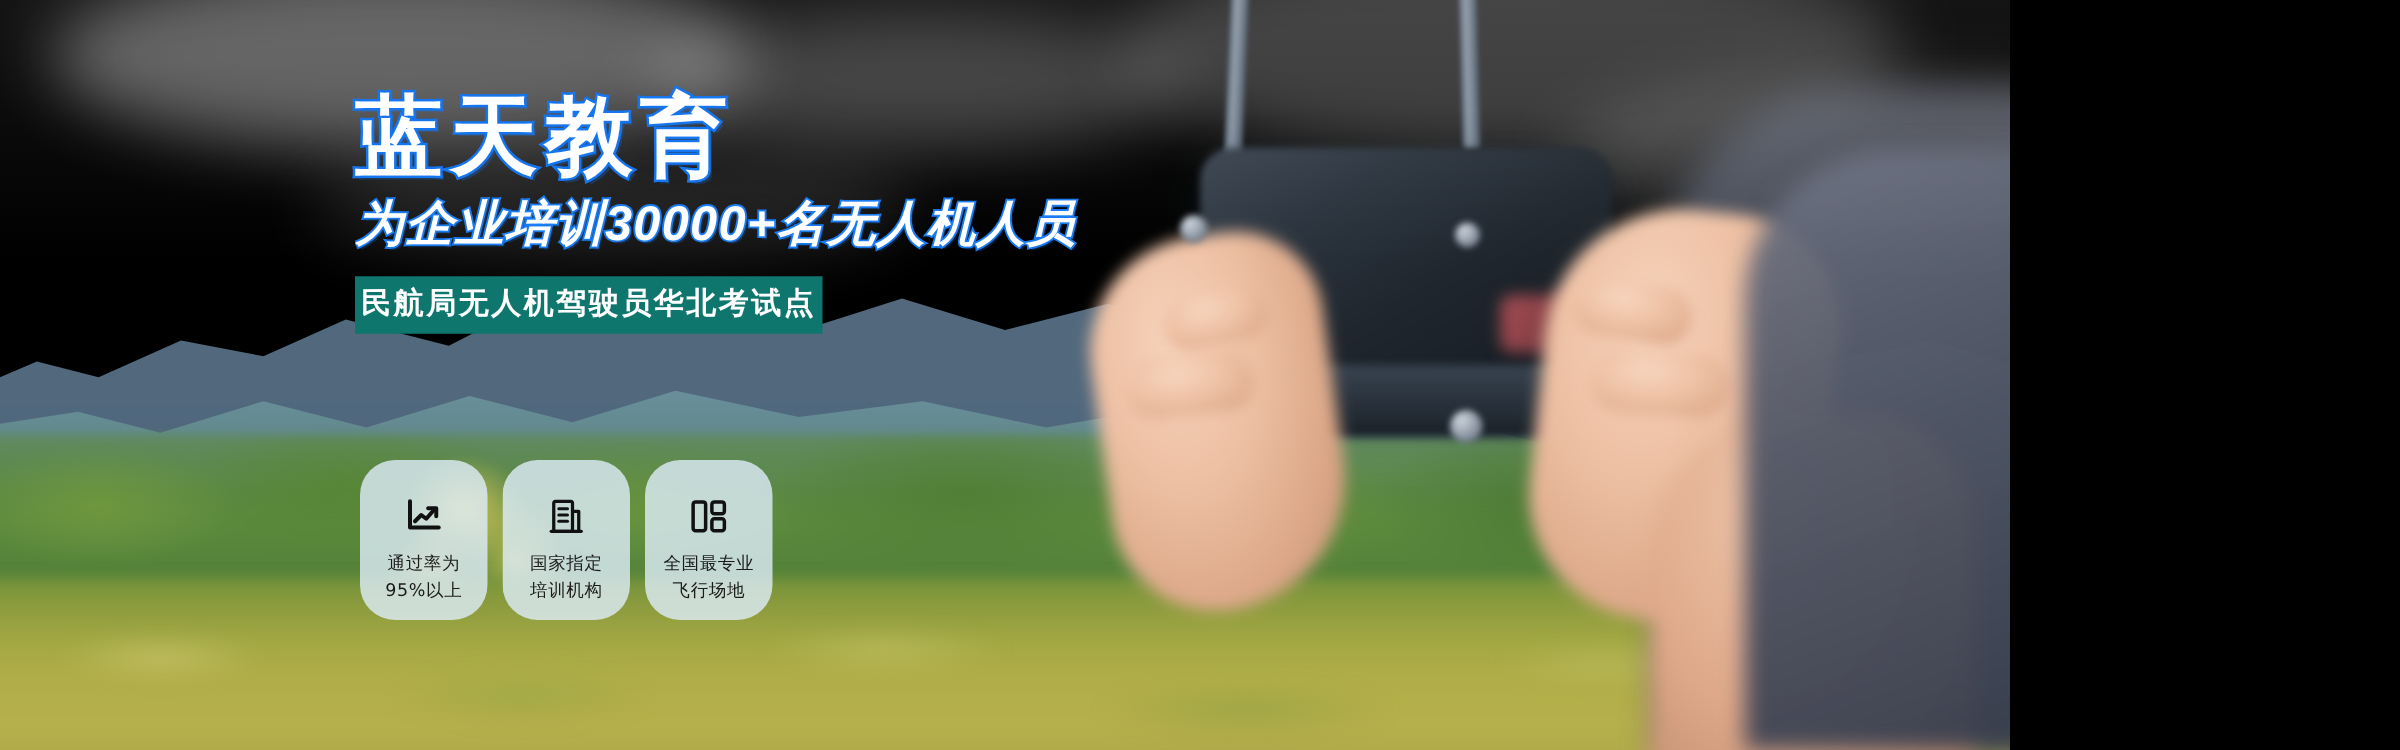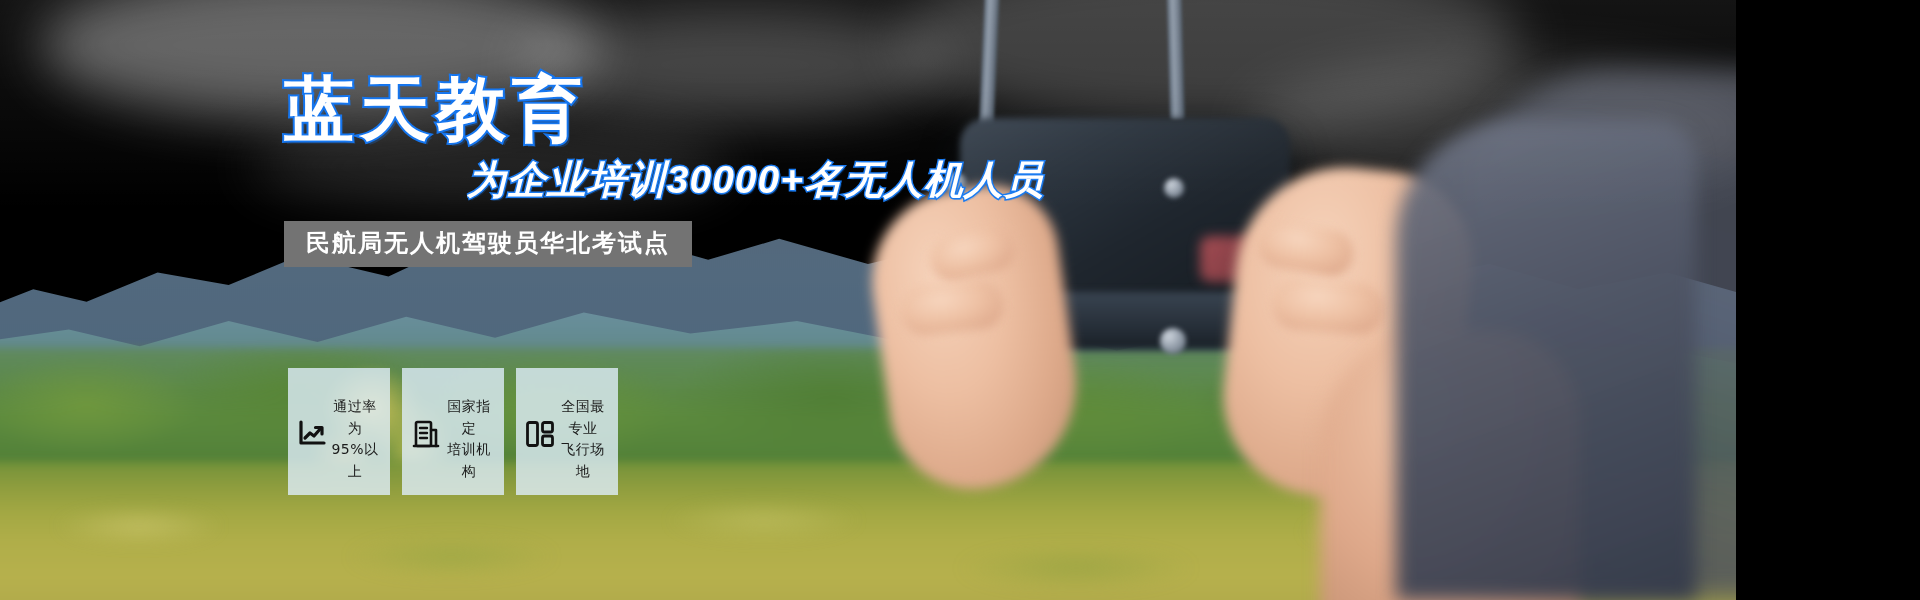--- a/index.html
+++ b/index.html
@@ -8,21 +8,21 @@
     width: 1920px;
     height: 600px;
     overflow: hidden;
     background: #000;
     font-family: "Liberation Sans", "DejaVu Sans", sans-serif;
   }
 
   
   .banner {
     position: relative;
-    width: 1736px;
+    width: 1608px;
     height: 600px;
     overflow: hidden;
   }
 
   
   .bg { position: absolute; inset: 0; }
 
   
   .bg-sky {
     background:
@@ -286,28 +286,27 @@
     font-size: 39px;
     font-weight: bold;
     line-height: 1;
     letter-spacing: 1px;
     color: #ffffff;
     -webkit-text-stroke: 3px #1b7bf0;
     paint-order: stroke fill;
     font-style: italic;
     white-space: nowrap;
     text-shadow: 2px 2px 0 rgba(27,123,240,.22);
-    text-align: right;
   }
 
   .badge {
     display: inline-block;
     margin-top: 22px;
-    padding: 9px 22px 10px;
-    background: #737373;
+    padding: 9px 5px 10px;
+    background: #0f766e;
     color: #ffffff;
     font-size: 24px;
     font-weight: bold;
     letter-spacing: 2px;
     line-height: 1.12;
     white-space: nowrap;
   }
 
   
   .cards {
@@ -316,23 +315,24 @@
     display: flex;
     gap: 12px;
   }
 
   .card {
     width: 102px;
     min-height: 118px;
     background: rgba(223,237,250,.80);
     padding: 28px 8px 12px;
     display: flex;
-    flex-direction: row;
+    flex-direction: column;
     align-items: center;
     backdrop-filter: blur(1px);
+    border-radius: 28px;
   }
 
   .card .card-icon {
     width: 34px;
     height: 34px;
     display: flex;
     align-items: center;
     justify-content: center;
     margin-bottom: 11px;
   }

